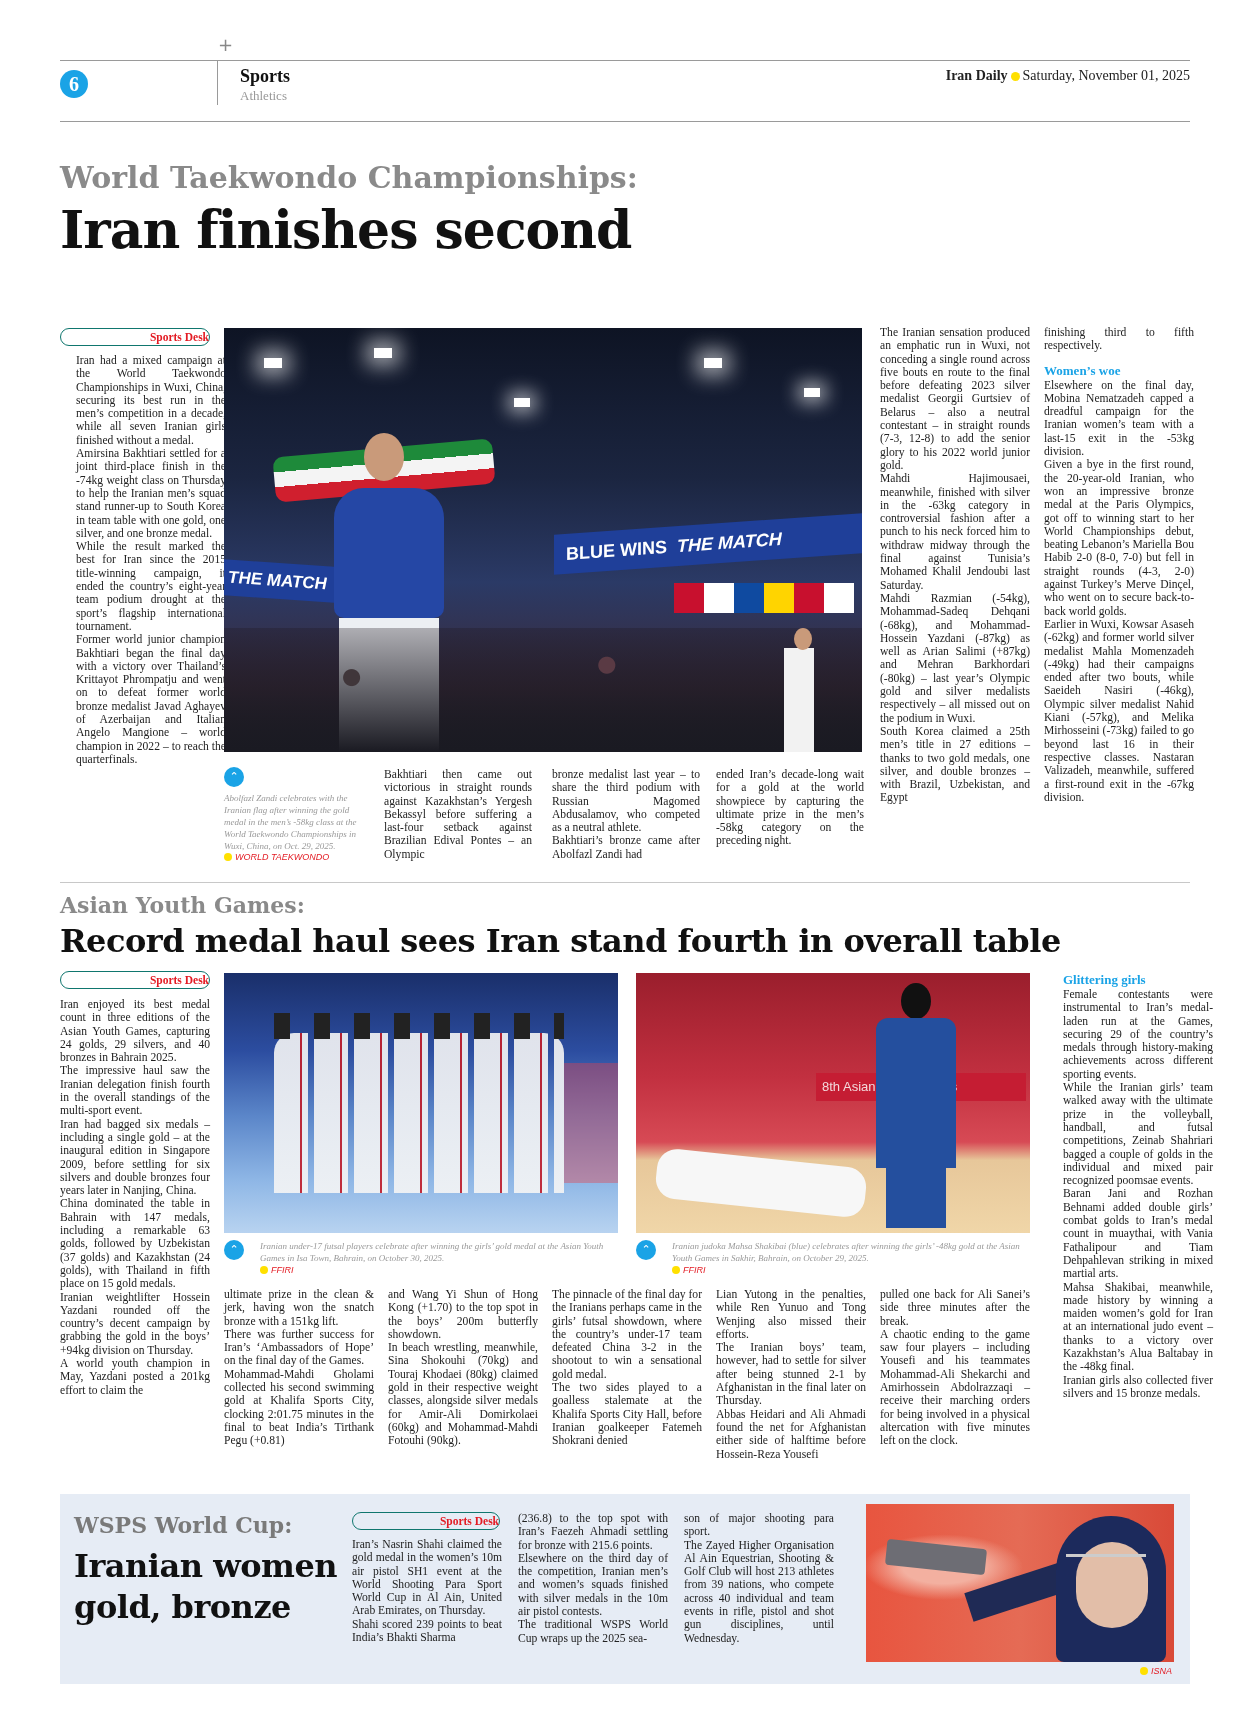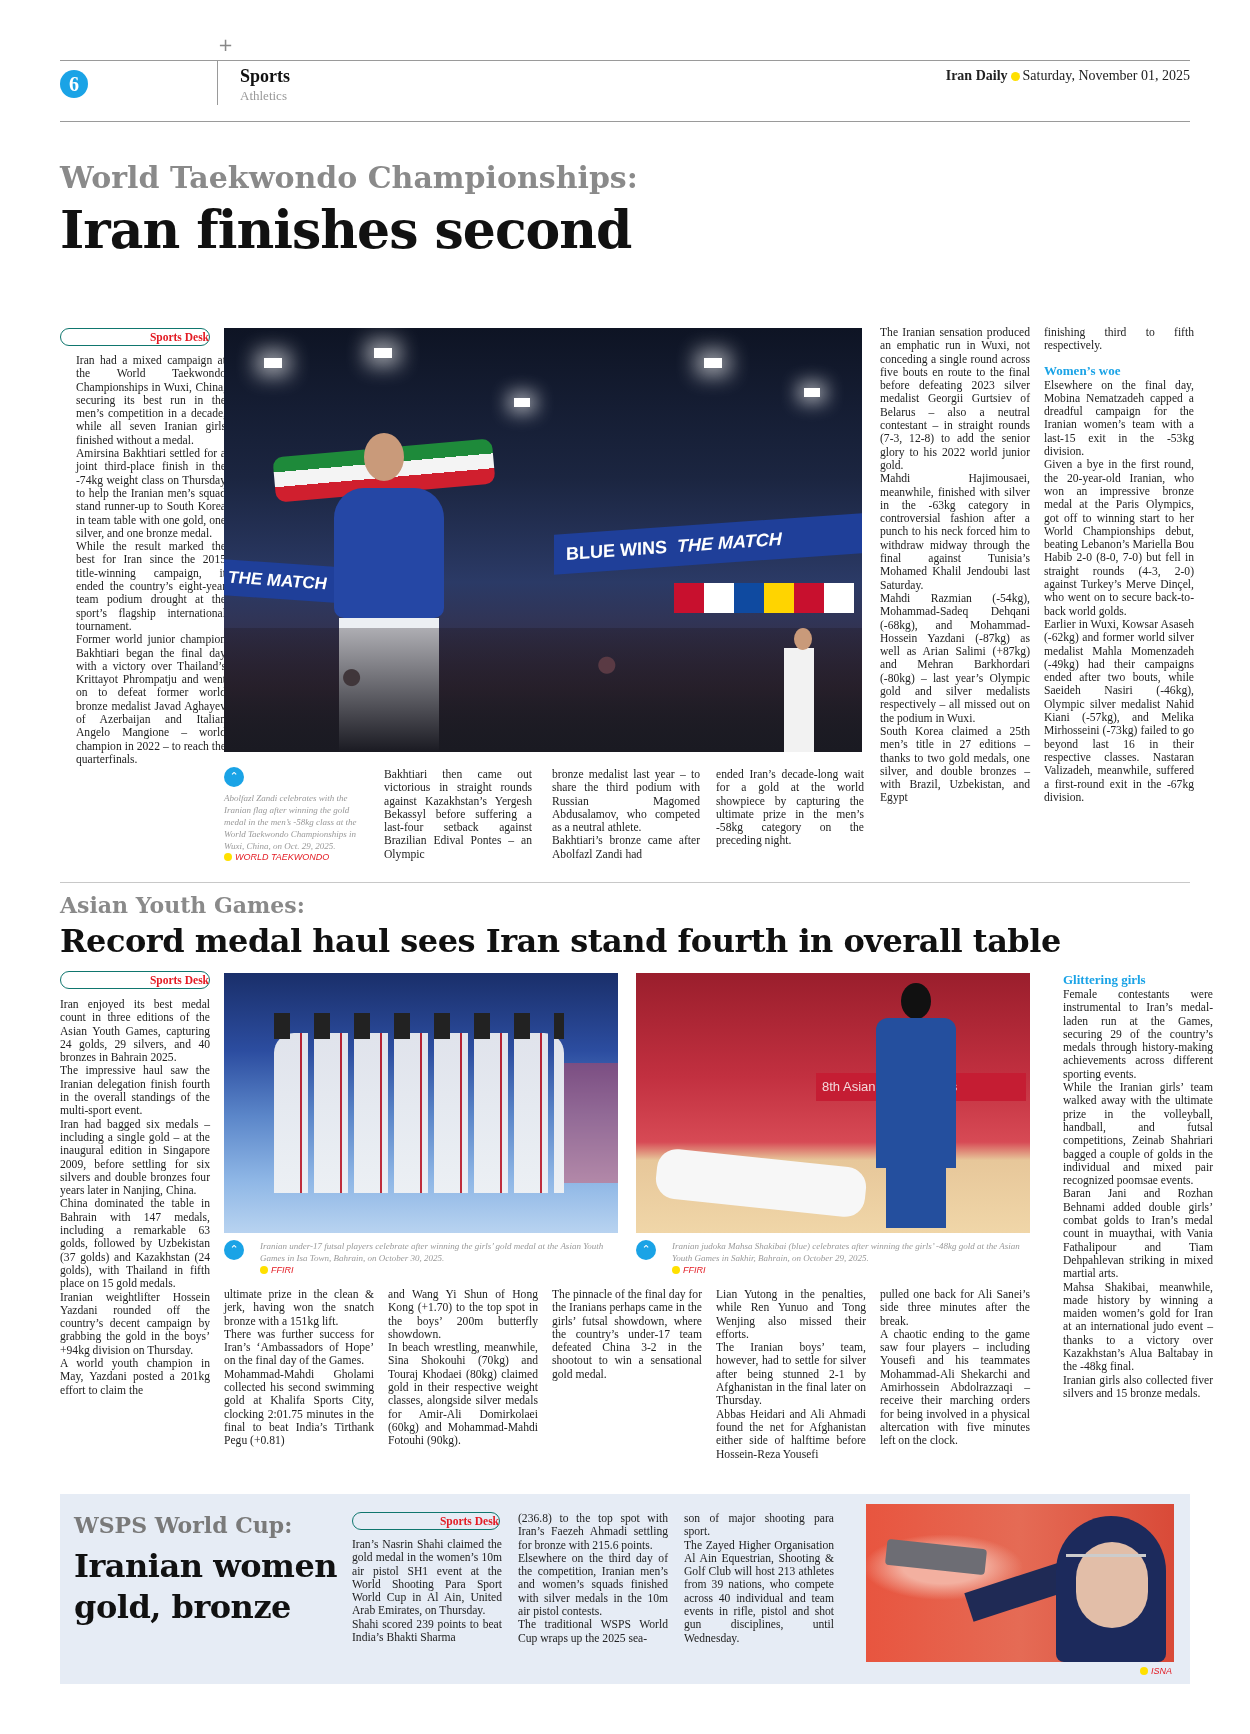--- a/index.html
+++ b/index.html
@@ -166,20 +166,21 @@
   <p>ultimate prize in the clean &amp; jerk, having won the snatch bronze with a 151kg lift.</p>
   <p>There was further success for Iran’s ‘Ambassadors of Hope’ on the final day of the Games.</p>
   <p>Mohammad-Mahdi Gholami collected his second swimming gold at Khalifa Sports City, clocking 2:01.75 minutes in the final to beat India’s Tirthank Pegu (+0.81)</p>
 </div>
 <div class="abs col" style="left:388px; top:1288px; width:150px;">
   <p>and Wang Yi Shun of Hong Kong (+1.70) to the top spot in the boys’ 200m butterfly showdown.</p>
   <p>In beach wrestling, meanwhile, Sina Shokouhi (70kg) and Touraj Khodaei (80kg) claimed gold in their respective weight classes, alongside silver medals for Amir-Ali Domirkolaei (60kg) and Mohammad-Mahdi Fotouhi (90kg).</p>
 </div>
 <div class="abs col" style="left:552px; top:1288px; width:150px;">
   <p>The pinnacle of the final day for the Iranians perhaps came in the girls’ futsal showdown, where the country’s under-17 team defeated China 3-2 in the shootout to win a sensational gold medal.</p>
+  <p>The two sides played to a goalless stalemate at the Khalifa Sports City Hall, before Iranian goalkeeper Fatemeh Shokrani denied</p>
 </div>
 <div class="abs col" style="left:716px; top:1288px; width:150px;">
   <p>Lian Yutong in the penalties, while Ren Yunuo and Tong Wenjing also missed their efforts.</p>
   <p>The Iranian boys’ team, however, had to settle for silver after being stunned 2-1 by Afghanistan in the final later on Thursday.</p>
   <p>Abbas Heidari and Ali Ahmadi found the net for Afghanistan either side of halftime before Hossein-Reza Yousefi</p>
 </div>
 <div class="abs col" style="left:880px; top:1288px; width:150px;">
   <p>pulled one back for Ali Sanei’s side three minutes after the break.</p>
   <p>A chaotic ending to the game saw four players – including Yousefi and his teammates Mohammad-Ali Shekarchi and Amirhossein Abdolrazzaqi – receive their marching orders for being involved in a physical altercation with five minutes left on the clock.</p>
 </div>

